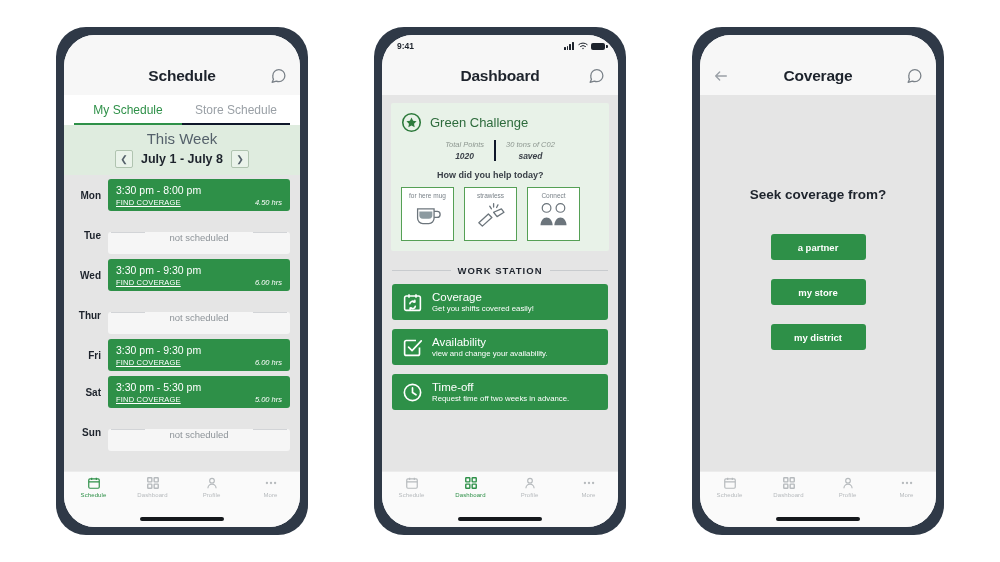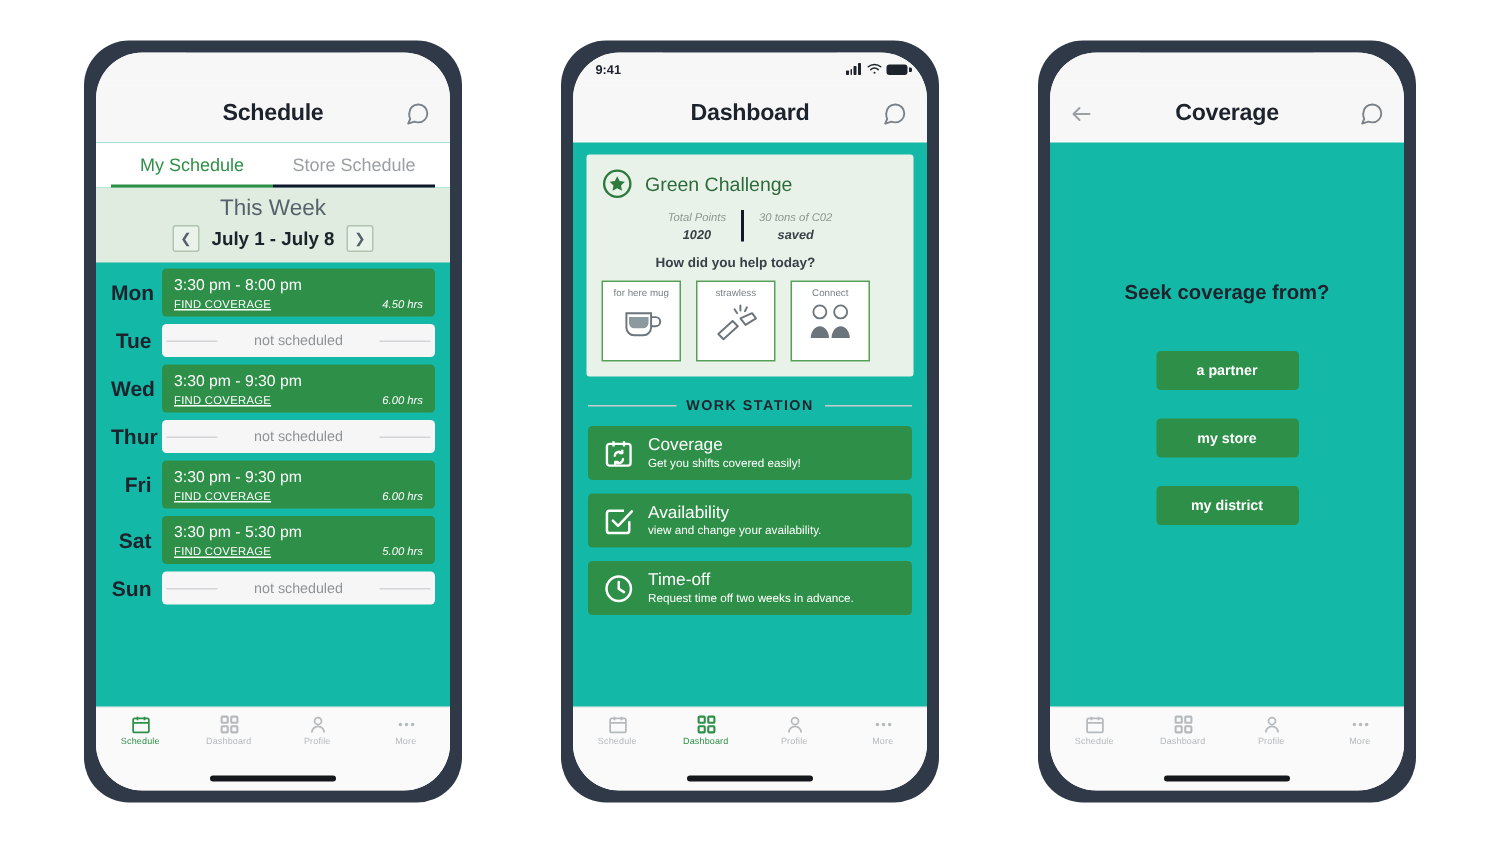--- a/index.html
+++ b/index.html
@@ -130,21 +130,21 @@
   .nav-chat {
     position: absolute;
     right: 13px; top: 50%;
     transform: translateY(-50%);
     width: 17px; height: 17px;
   }
 
   
   .content {
     flex: 1 1 auto;
-    background: #14b8a6;
+    background: #e5e5e5;
     overflow: hidden;
     position: relative;
   }
 
   
   .seg {
     display: flex;
     background: #ffffff;
     padding: 4px 10px 0;
     box-sizing: border-box;
@@ -200,21 +200,21 @@
   .srow {
     display: flex;
     align-items: center;
     margin-bottom: 5px;
   }
   .sday {
     width: 34px;
     flex: 0 0 34px;
     text-align: right;
     padding-right: 7px;
-    font-size: 14px;
+    font-size: 10px;
     font-weight: bold;
     color: #1d232c;
     box-sizing: border-box;
   }
   .shift {
     flex: 1 1 auto;
     background: #2e9048;
     border-radius: 3px;
     padding: 5px 8px 4px;
     box-sizing: border-box;
@@ -239,23 +239,23 @@
     font-size: 7.5px;
     color: #ffffff;
     font-style: italic;
   }
   .empty {
     flex: 1 1 auto;
     background: #f6f6f6;
     border-radius: 3px;
     height: 22px;
     display: flex;
-    align-items: center;
     justify-content: center;
     gap: 24px;
+    margin-top: 16px;
   }
   .empty .dash {
     flex: 1 1 auto;
     height: 1px;
     background: #d2d4d7;
     max-width: 34px;
   }
   .empty .etxt {
     font-size: 9.5px;
     color: #8d9398;

